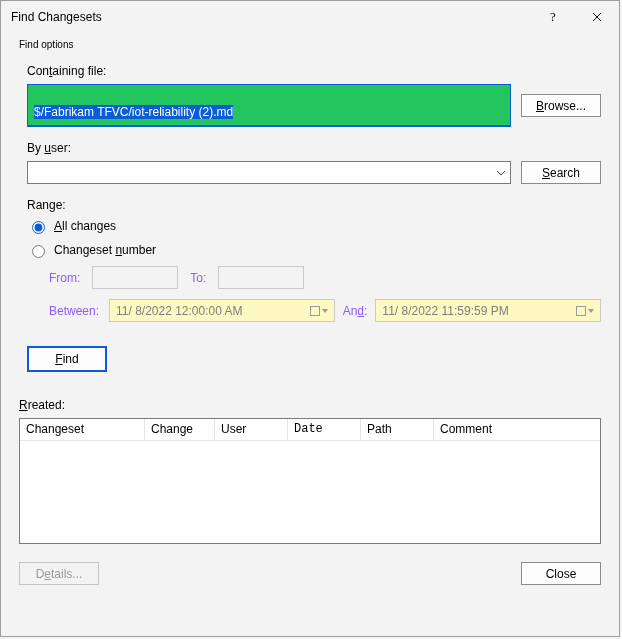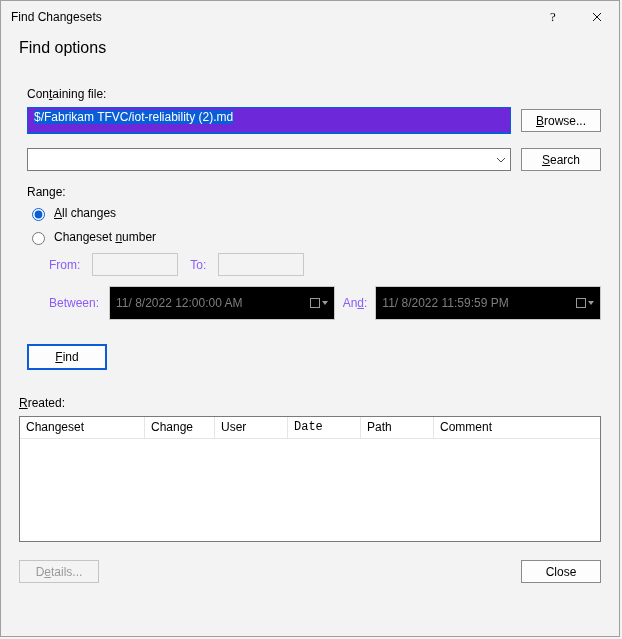--- a/index.html
+++ b/index.html
@@ -43,38 +43,38 @@
   }
 
   .content {
     flex: 1;
     padding: 6px 18px 12px 18px;
     display: flex;
     flex-direction: column;
   }
 
   .group-label {
-    font-size: 16px;
-    margin-bottom: 26px;
+    font-size: 10px;
+    margin-bottom: 10px;
     color: #000;
   }
   .form-label {
     display: block;
     margin-bottom: 6px;
     margin-top: 4px;
   }
   .u { text-decoration: underline; }
 
   .row { display: flex; align-items: center; gap: 10px; }
 
   .textinput {
     height: 27px;
-    background: #6d28d9;
+    background: #22c55e;
     border: 1px solid #7a7a7a;
-    padding: 2px 6px;
+    padding: 20px 6px;
     font-family: inherit;
     font-size: 12px;
     outline: none;
   }
   .textinput.sel {
     border: 1px solid #0a5dd6;
     border-bottom: 2px solid #0a5dd6;
   }
   .seltext {
     background: #0a5dd6;
@@ -108,23 +108,23 @@
     border: 1px solid #0a5dd6;
     box-shadow: inset 0 0 0 1px #0a5dd6;
   }
   .btn:disabled {
     color: #9a9a9a;
     border-color: #c4c4c4;
     background: #f3f3f3;
     cursor: default;
   }
   .date-disabled {
-    height: 34px;
+    height: 23px;
     border: 1px solid #c9c9c9;
-    background: #000000;
+    background: #fef9c3;
     display: flex;
     align-items: center;
     padding: 0 6px;
     color: #7e7e7e;
     flex: 1;
   }
   .date-disabled .dropicon {
     margin-left: auto;
     display: flex;
     align-items: center;
@@ -206,20 +206,23 @@
       <div class="row" style="margin-bottom:14px;">
         <div class="textinput sel" style="flex:1;">
           <span class="seltext">$/Fabrikam TFVC/iot-reliability (2).md</span>
         </div>
         <button class="btn" style="width:80px;">
           <span class="u">B</span>
             <span>rowse...</span>
         </button>
       </div>
 
+      <label class="form-label">
+        <span>By </span><span class="u">u</span><span>ser:</span>
+      </label>
       <div class="row" style="margin-bottom:14px;">
         <div class="combobox" style="flex:1;">
           <span></span>
           <span class="chev">
             <svg width="10" height="6" viewBox="0 0 10 6">
                 <path d="M1 1 L5 5 L9 1" stroke="#4b4b4b" fill="none" stroke-width="1"></path>
               </svg>
           </span>
         </div>
         <button class="btn" style="width:80px;">

